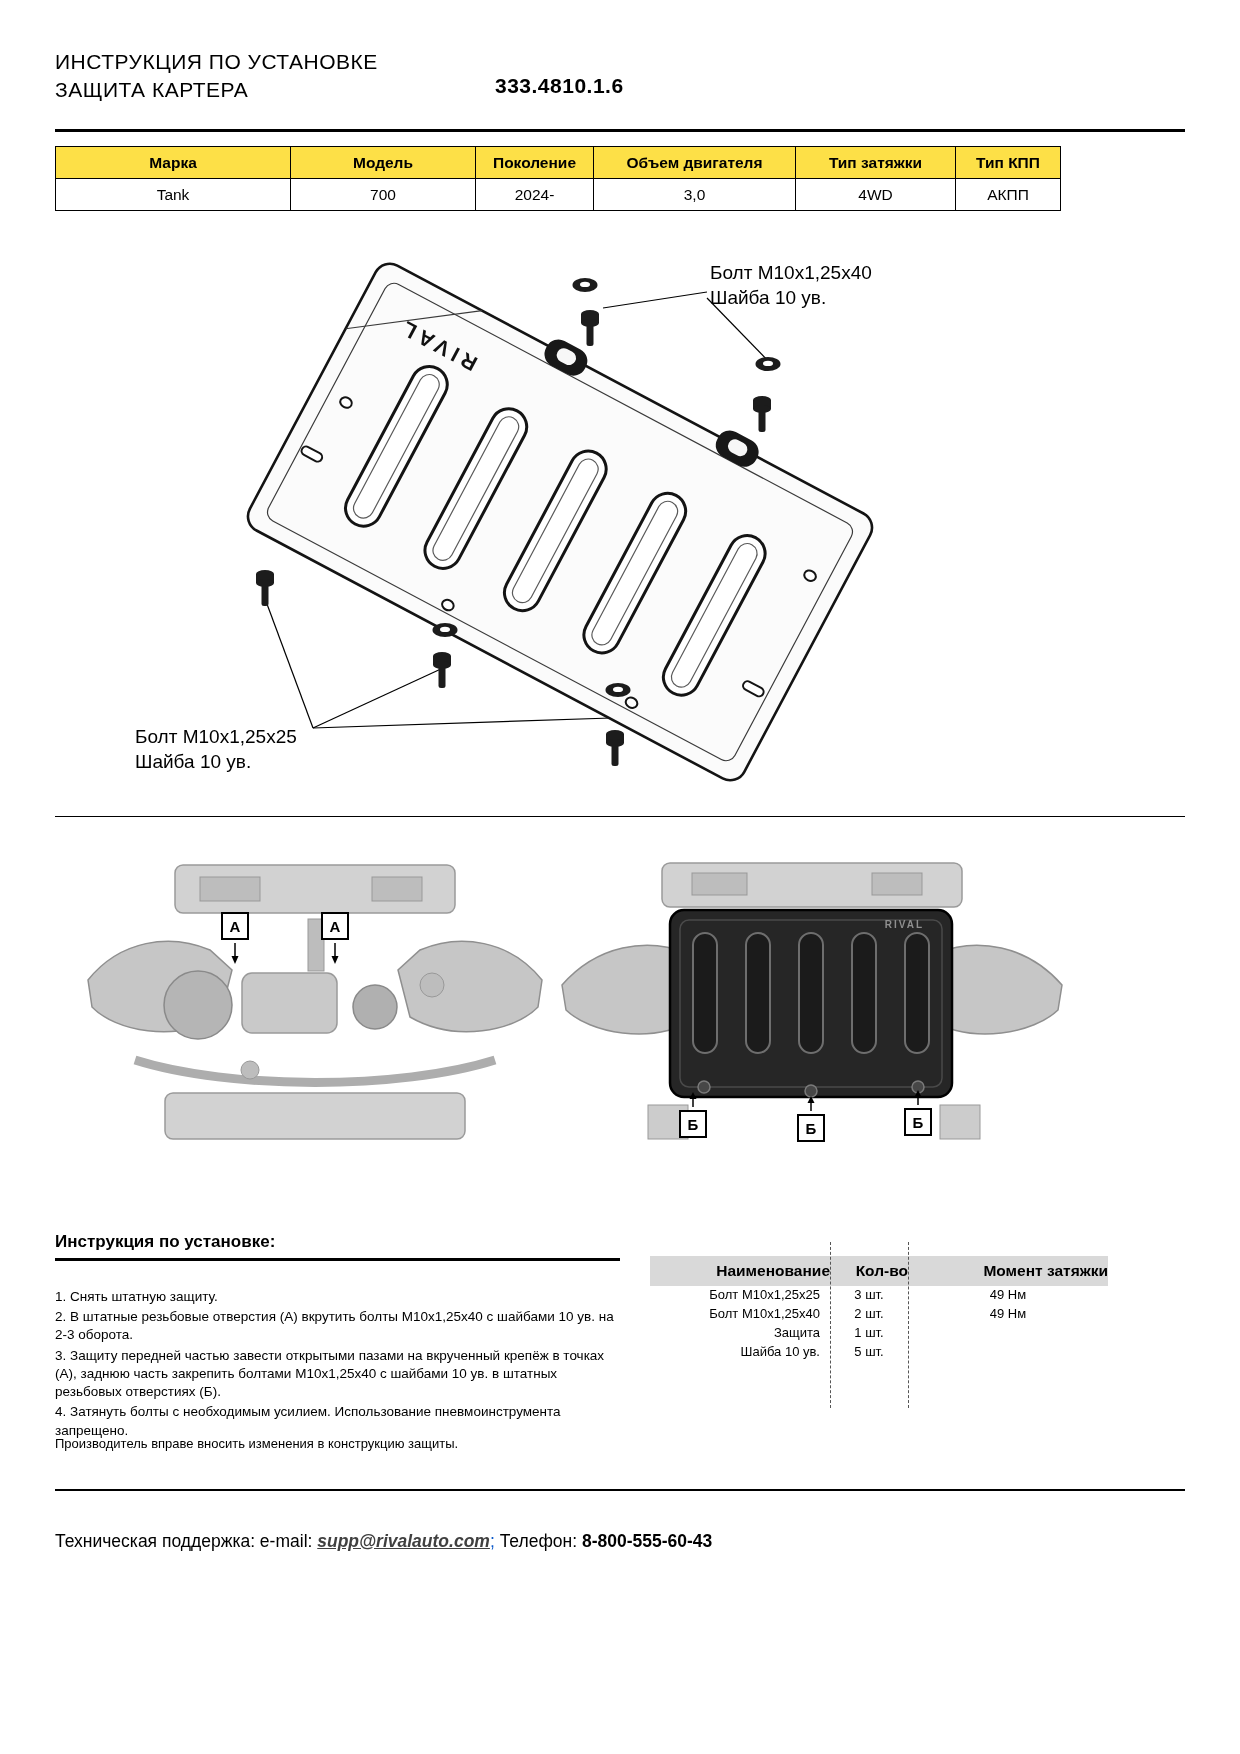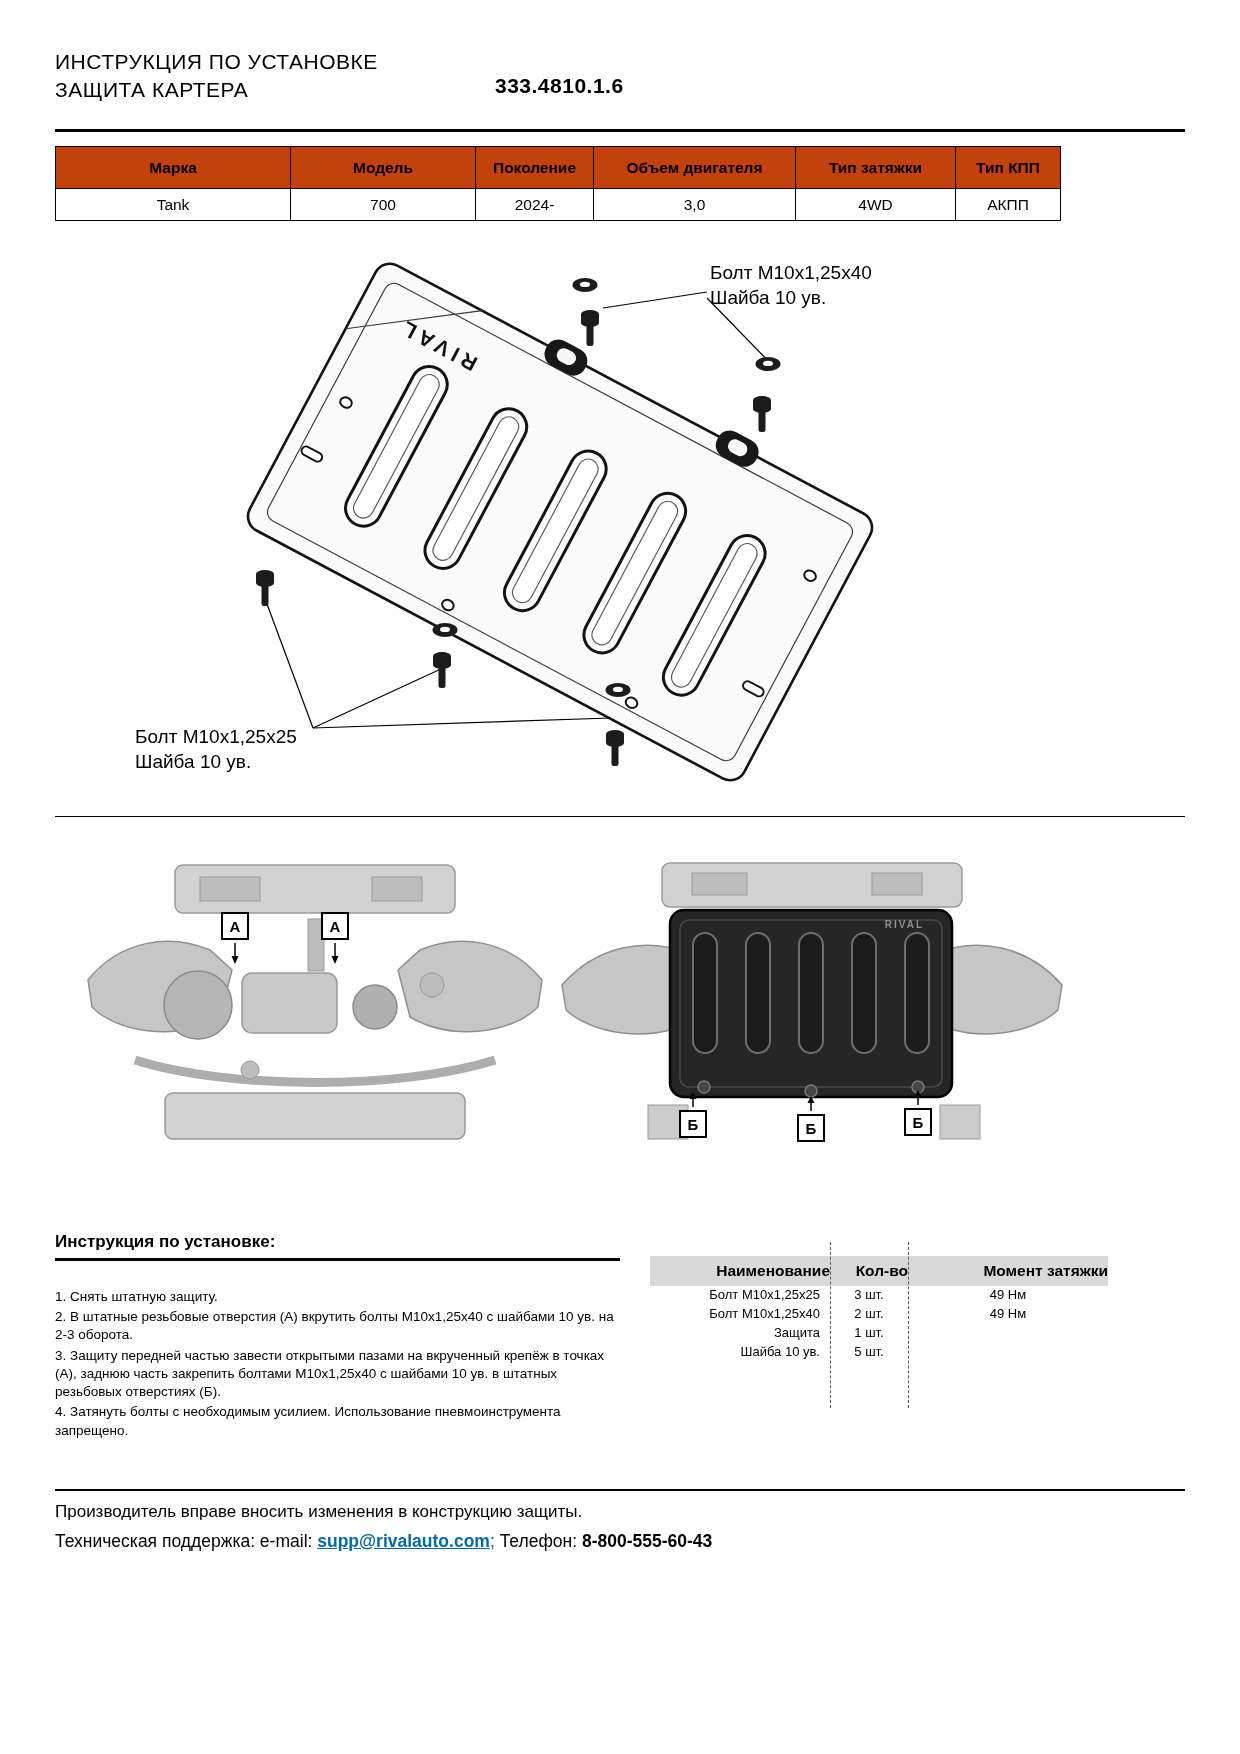--- a/index.html
+++ b/index.html
@@ -15,21 +15,21 @@
 
   .rule { position:absolute; left:55px; width:1130px; background:#000; }
   .rule-top { top:129px; height:3px; }
   .rule-mid { top:816px; height:1px; }
   .rule-foot { top:1489px; height:2px; }
   .rule-instr { position:absolute; left:0; top:26px; width:565px; height:3px; background:#000; }
 
   
   .spec-table { position:absolute; left:55px; top:146px; border-collapse:collapse; table-layout:fixed; width:1005px; }
   .spec-table th, .spec-table td { border:1.6px solid #000; text-align:center; font-size:15.5px; padding:0 4px; }
-  .spec-table th { background:#c2410c; height:42px; font-weight:bold; }
+  .spec-table th { background:#fde047; height:32px; font-weight:bold; }
   .spec-table td { height:32px; font-weight:normal;margin-top:43px; }
 
   
   .main-diagram { position:absolute; left:55px; top:252px; width:1130px; height:558px; }
   .main-diagram svg { position:absolute; left:0; top:0; }
   .callout { position:absolute; font-size:19px; line-height:1.32; }
   .callout-top { left:655px; top:8px; }
   .callout-bottom { left:80px; top:472px; }
 
   
@@ -47,23 +47,23 @@
   .parts-header { display:flex; background:#d9d9d9; height:30px; align-items:center; font-size:15.5px; font-weight:bold; }
   .parts-row { display:flex; font-size:13px; line-height:1.45; }
   .pc1 { width:180px; } .pc2 { width:78px; } .pc3 { width:200px; }
   .parts-header .pc1, .parts-header .pc2, .parts-header .pc3 { text-align:right; }
   .parts-row .pc1 { text-align:right; padding-right:10px; }
   .parts-row .pc2, .parts-row .pc3 { text-align:center; }
   .dash-line { position:absolute; top:-14px; height:166px; width:0; border-left:1.4px dashed #555; }
   .dash-1 { left:180px; } .dash-2 { left:258px; }
 
   
-  .footer-line1 { position:absolute; left:55px; top:1502px; font-size:17px; }
+  .footer-line1 { position:absolute; left:55px; top:1436px; font-size:13px; }
   .footer-line2 { position:absolute; left:55px; top:1531px; font-size:17.5px; }
-  .email-link { color:#0369a1; font-weight:bold; text-decoration:underline; cursor:pointer; }
+  .email-link { color:#404040; font-weight:bold; text-decoration:underline; cursor:pointer;font-style:italic; }
   .sep { color:#0a58c9; }
   .phone { font-weight:bold; }
 
   svg text { font-family:"Liberation Sans", sans-serif; }
 </style>
 </head>
 <body>
 
 <div class="page">
 

